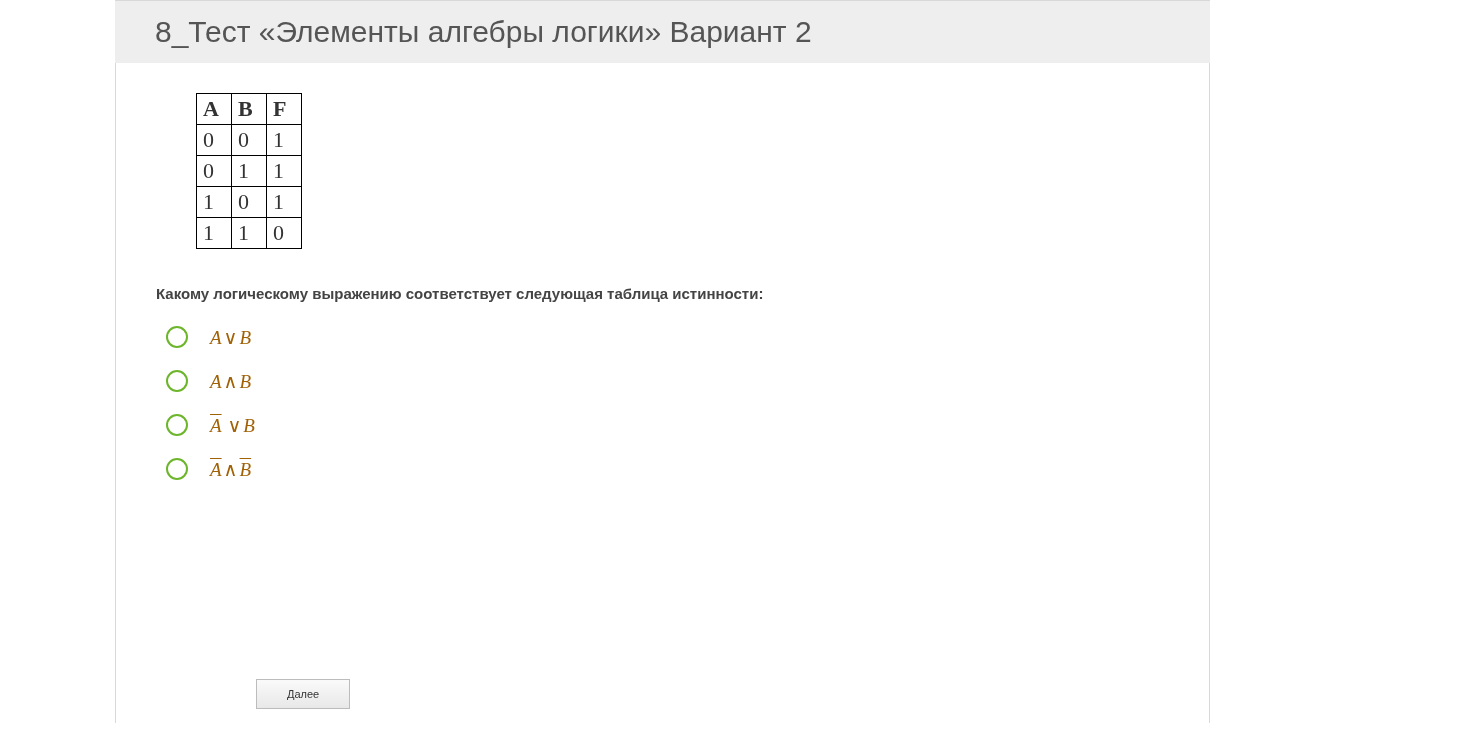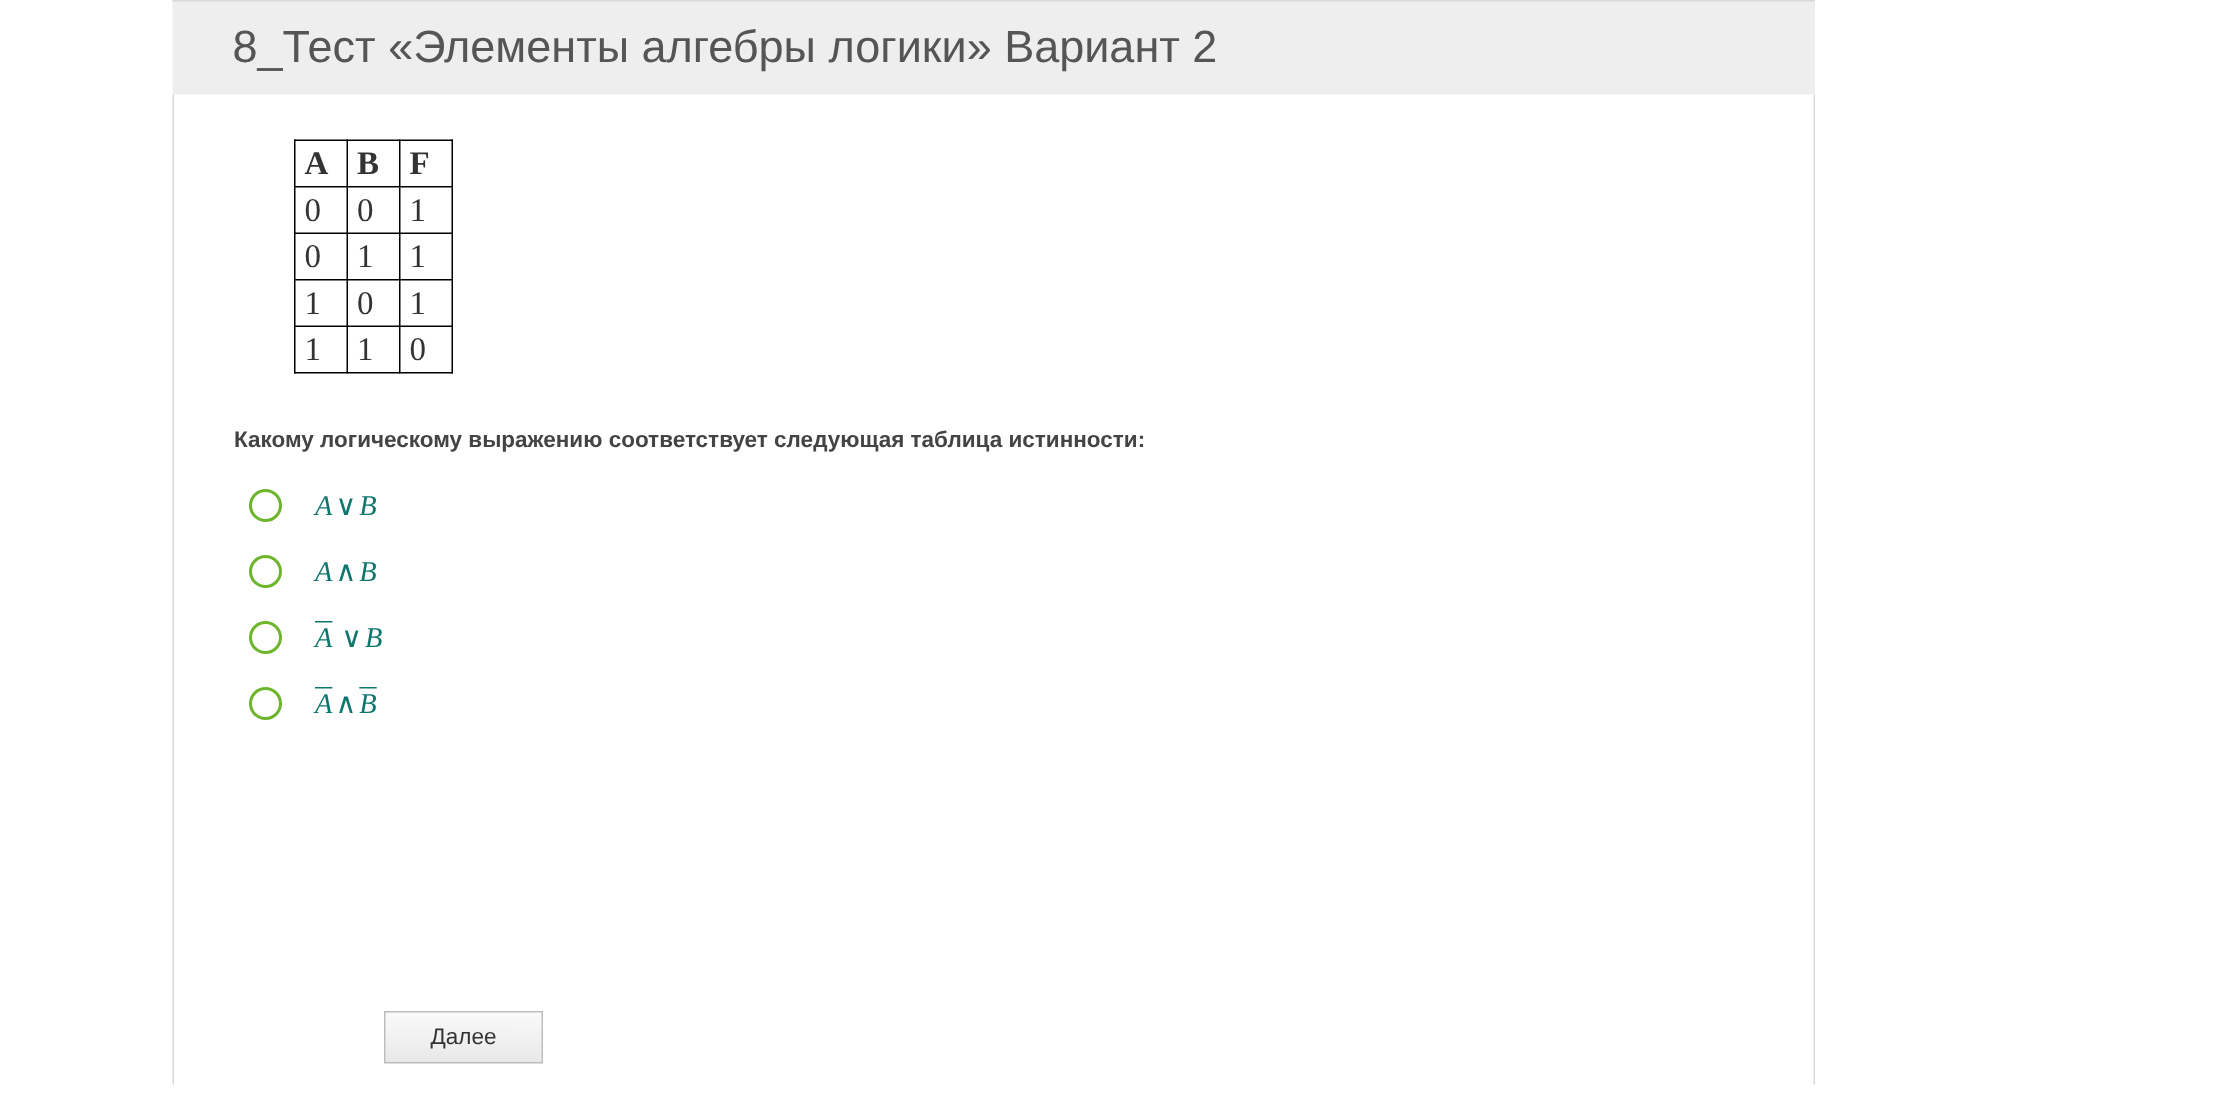--- a/index.html
+++ b/index.html
@@ -80,40 +80,40 @@
     border: 2px solid #6db52b;
     border-radius: 50%;
     flex: 0 0 auto;
     margin-right: 22px;
     box-sizing: content-box;
   }
   .option-label {
     font-family: "Times New Roman", Times, serif;
     font-size: 19px;
     font-style: italic;
-    color: #0f766e;
+    color: #a16207;
     line-height: 1;
   }
   .overline {
     text-decoration: overline;
     text-decoration-thickness: 1px;
   }
   .footer-btns {
     position: absolute;
     left: 40px;
     right: 40px;
     bottom: 14px;
     display: flex;
     justify-content: space-between;
   }
   .btn {
     background: linear-gradient(#fafafa, #e8e8e8);
     border: 1px solid #bcbcbc;
     padding: 8px 30px;
-    font-size: 15px;
+    font-size: 11px;
     color: #333;
     cursor: pointer;
     font-family: Arial, Helvetica, sans-serif;
   }
   .btn-left { margin-left: 100px; }
   .op { font-style: normal; display:inline-block; padding: 0 2px;}
 </style>
 </head>
 <body>
 

